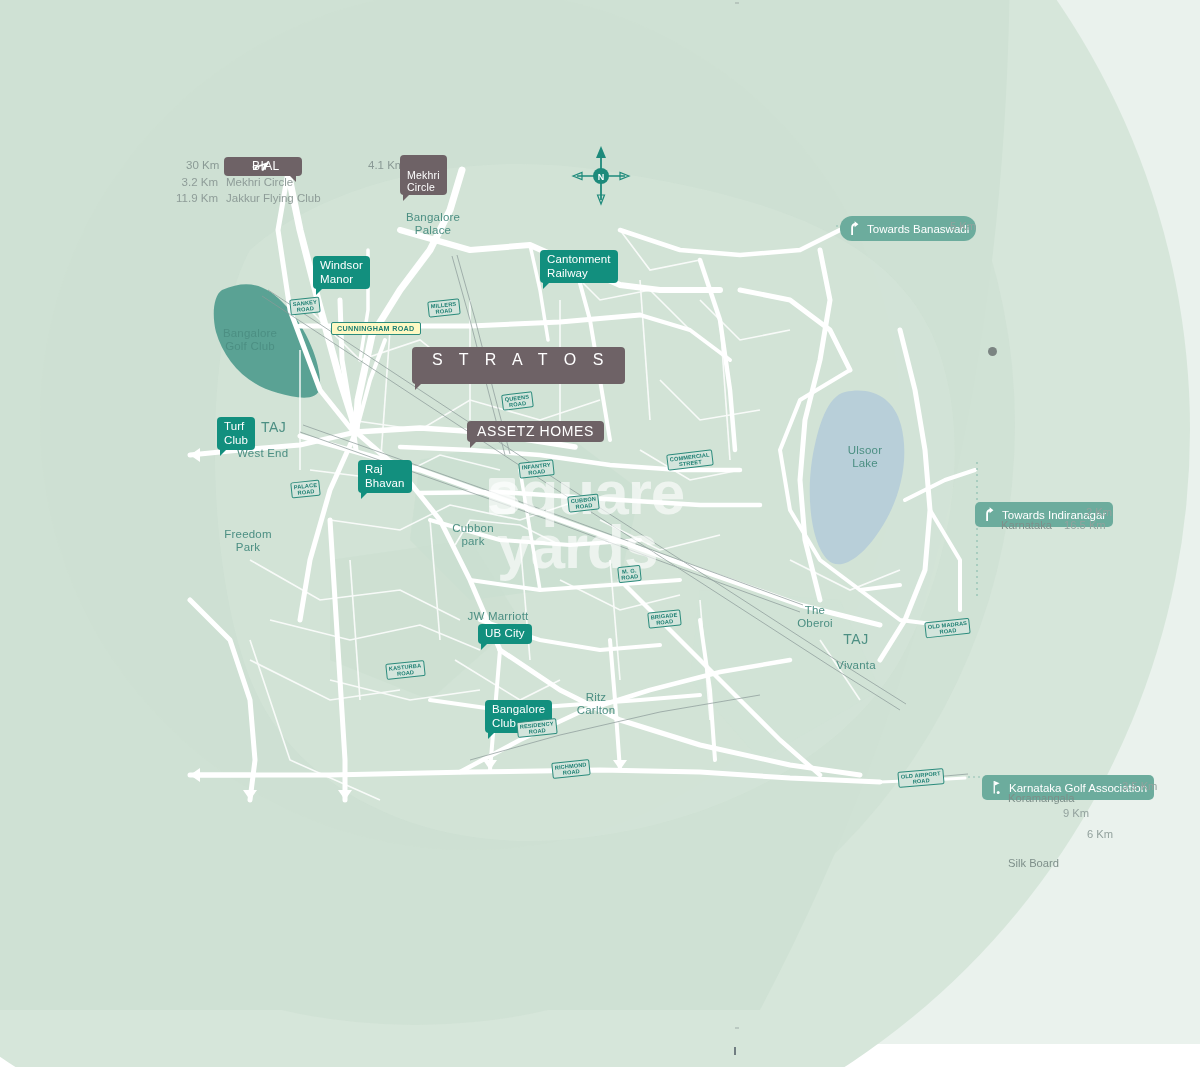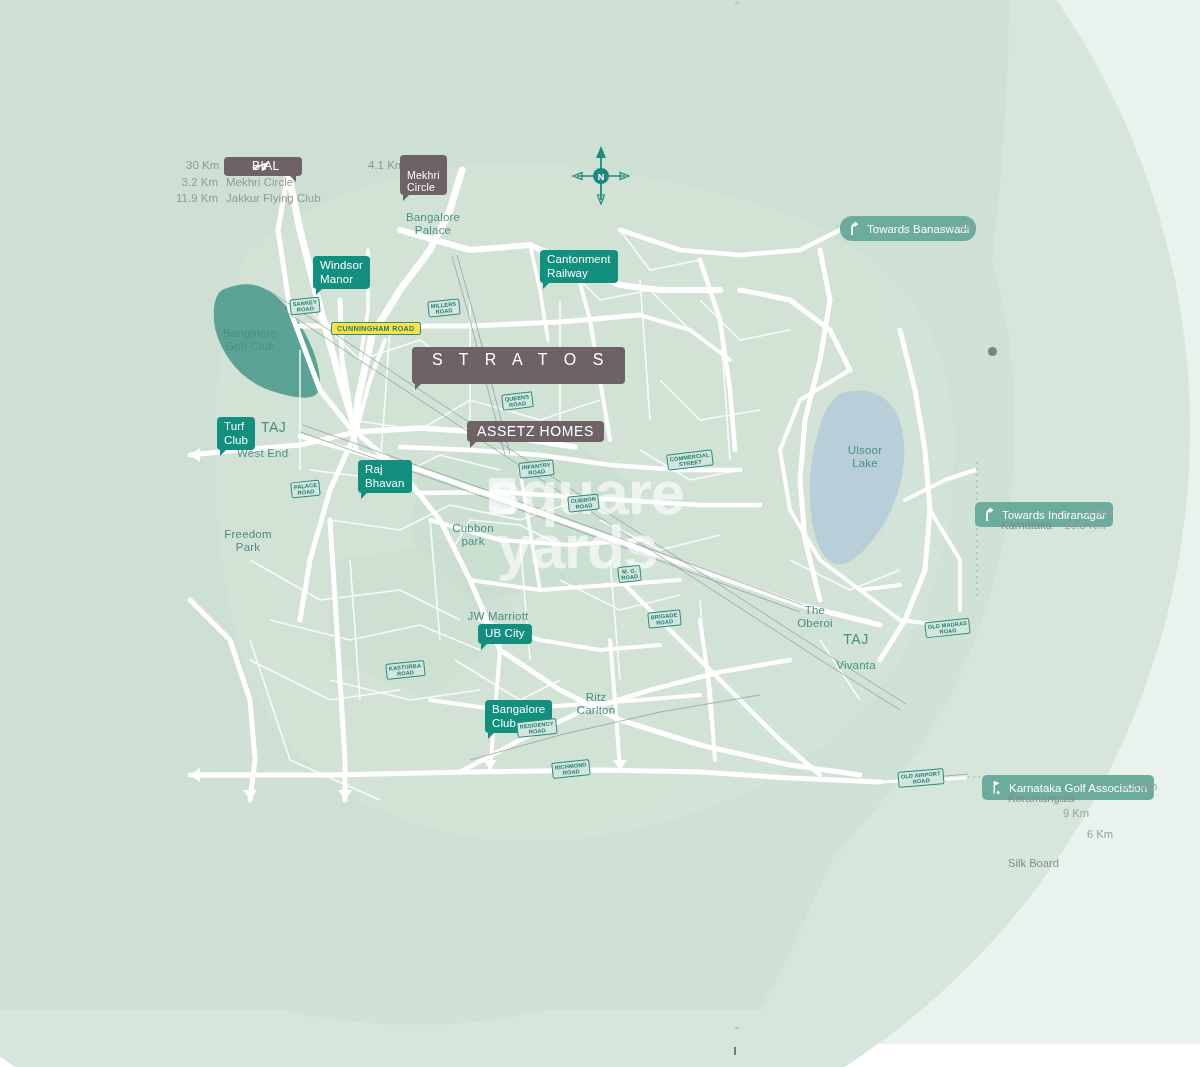--- a/index.html
+++ b/index.html
@@ -43,21 +43,21 @@
 
   
   .roadbadge{
     position:absolute;color:#1d7f72;background:#d3e5dc;
     border:1px solid #2b8b7c;border-radius:2px;
     font-size:5.6px;line-height:6.2px;letter-spacing:.15px;
     padding:1px 2px;text-align:center;white-space:pre-line;font-weight:bold;
   }
   #cunningham-badge{
     font-size:7.2px;line-height:8px;padding:1.5px 5px;letter-spacing:.3px;
-    background:#fde047;white-space:nowrap;
+    background:#fef9c3;white-space:nowrap;
   }
 
   
   .distblock{position:absolute;color:#8a9a95;font-size:11.5px;line-height:15px;}
 
   
   .pill{
     position:absolute;display:flex;align-items:center;
     background:#6cac9d;border-radius:5px;color:#fff;
     font-size:11.5px;line-height:14px;padding:4px 7px 4px 5px;white-space:nowrap;

